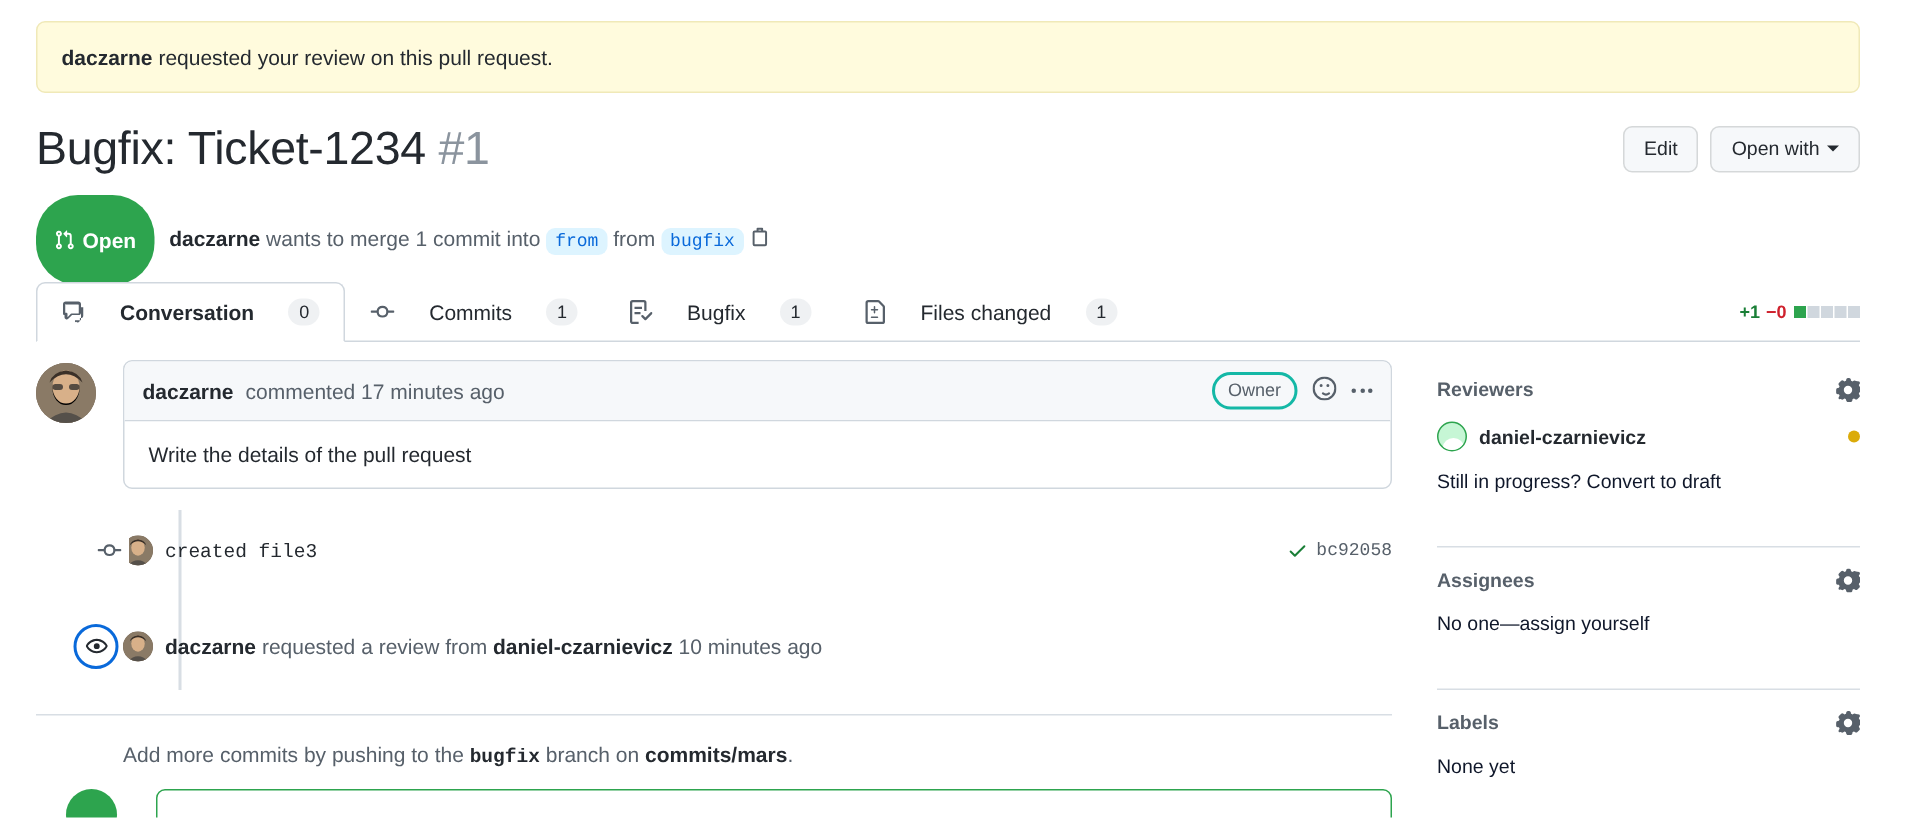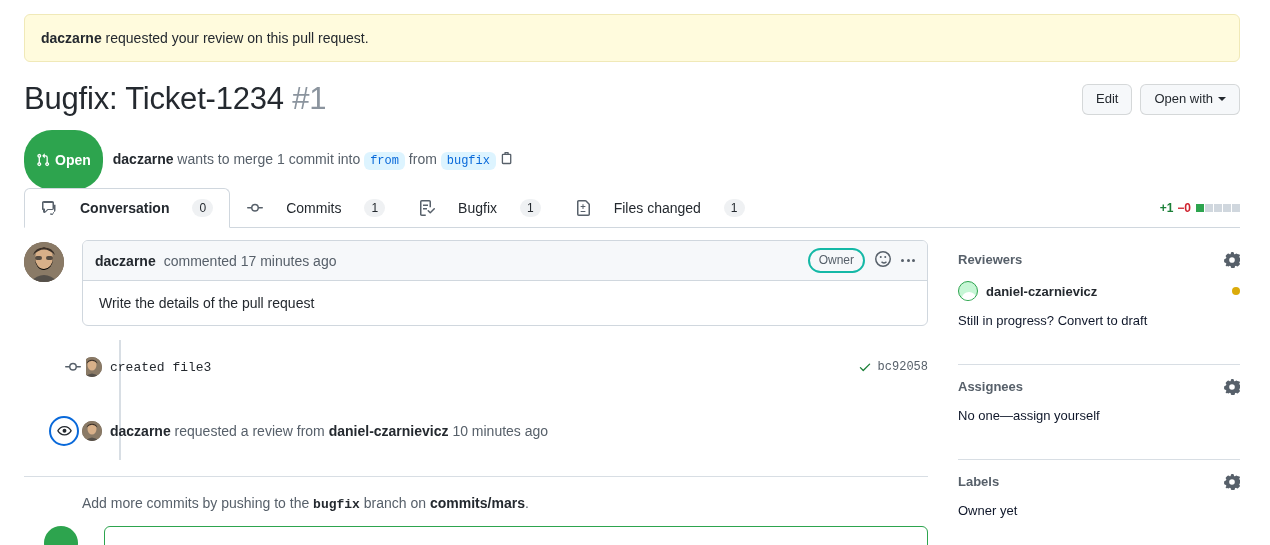--- a/index.html
+++ b/index.html
@@ -448,18 +448,18 @@
 
     <div class="side-sep" style="margin-top:22px;"></div>
 
     <div class="side-sec">
       <div class="side-head">
         <span>Labels</span>
         <span class="gear"><svg width="16" height="16" viewBox="0 0 16 16" fill="#57606a">
               <path d="M8 0a1.2 1.2 0 00-1.2 1l-.1.9a5.7 5.7 0 00-1 .4l-.7-.5A1.2 1.2 0 003.3 2l-1.2 1.2a1.2 1.2 0 00-.2 1.6l.5.7c-.2.3-.3.7-.4 1l-.9.2a1.2 1.2 0 00-1 1.2v1.7c0 .6.4 1.1 1 1.2l.9.1c.1.4.2.7.4 1l-.5.8a1.2 1.2 0 00.2 1.5L3.3 14a1.2 1.2 0 001.6.2l.7-.5c.3.2.7.3 1 .4l.2.9c.1.6.6 1 1.2 1h1.7c.6 0 1.1-.4 1.2-1l.1-.9c.4-.1.7-.2 1-.4l.8.5a1.2 1.2 0 001.5-.2l1.2-1.2a1.2 1.2 0 00.2-1.5l-.5-.8c.2-.3.3-.6.4-1l.9-.1c.6-.1 1-.6 1-1.2V7.1c0-.6-.4-1.1-1-1.2l-.9-.2a5.7 5.7 0 00-.4-1l.5-.7a1.2 1.2 0 00-.2-1.6L13.3 2a1.2 1.2 0 00-1.5-.2l-.8.5a5.7 5.7 0 00-1-.4l-.1-.9A1.2 1.2 0 008.7 0H8zm0 5.2a2.8 2.8 0 110 5.6 2.8 2.8 0 010-5.6z"></path>
             </svg></span>
       </div>
-      <div class="side-note">Owner yet</div>
+      <div class="side-note">None yet</div>
     </div>
 
   </div>
 
 </div>
 
 </body></html>

